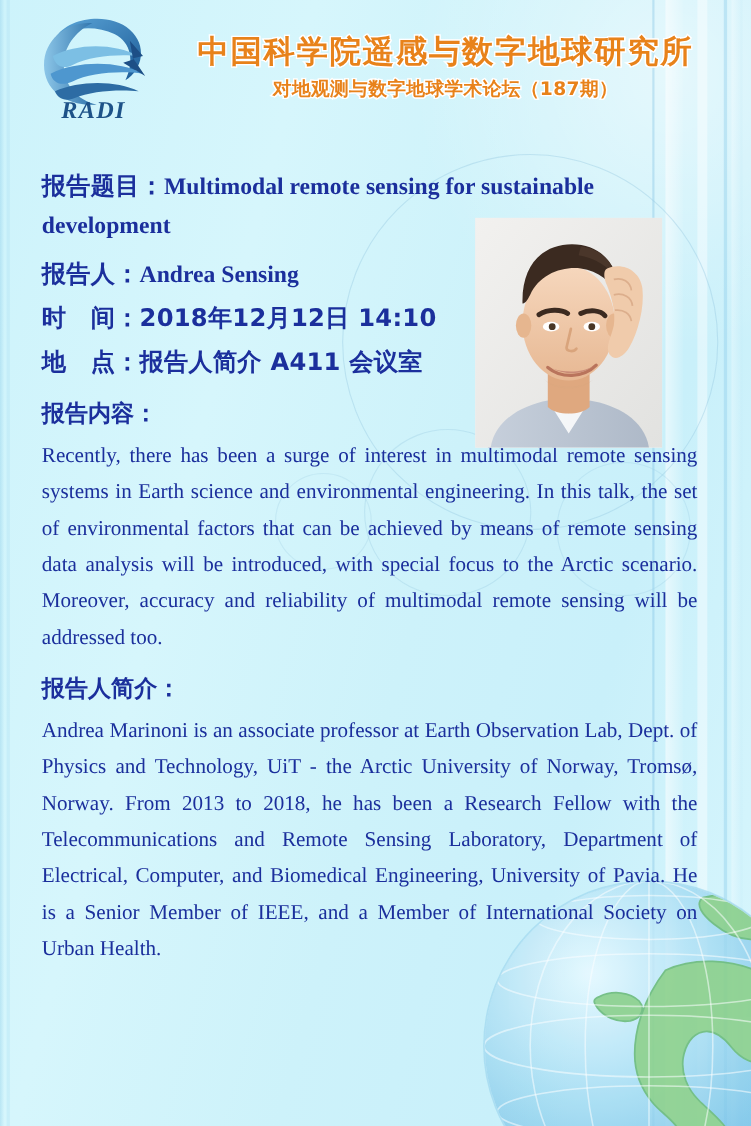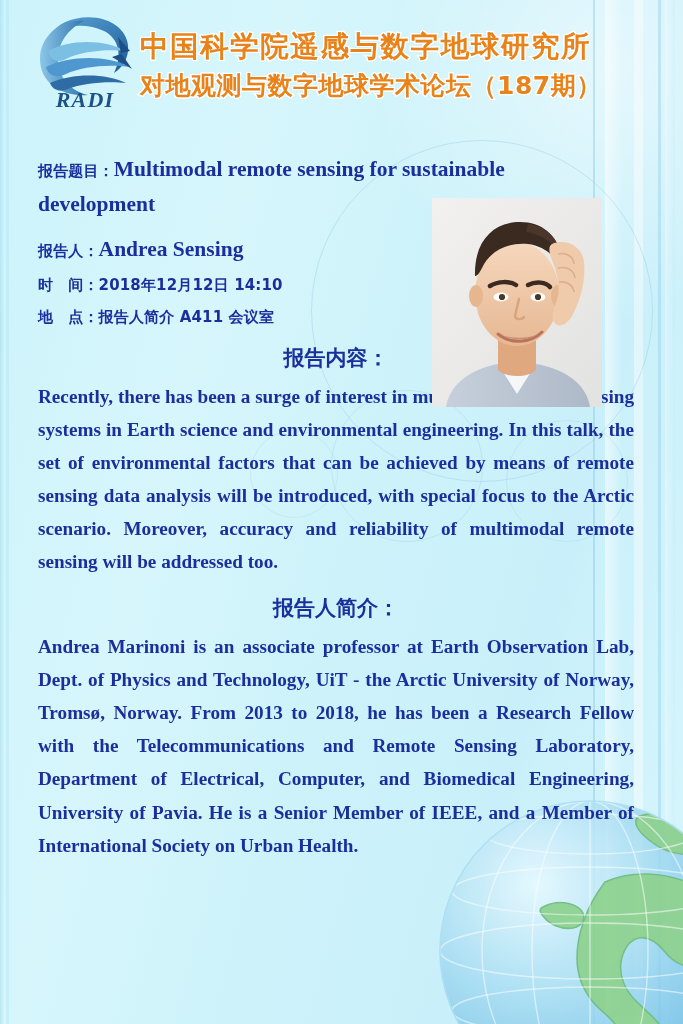--- a/index.html
+++ b/index.html
@@ -89,37 +89,38 @@
     font-weight: 700;
     color: #e8821a;
     letter-spacing: .055em;
     line-height: 1.30;
     white-space: nowrap;
     -webkit-text-stroke: 2.3px #ffffff;
     paint-order: stroke fill;
     text-shadow:
       1px 0 0 #fff, -1px 0 0 #fff, 0 1px 0 #fff, 0 -1px 0 #fff,
       1px 1px 0 #fff, -1px -1px 0 #fff, 1px -1px 0 #fff, -1px 1px 0 #fff;
+    text-align: center;
   }
   .h-line-1 { font-size: 28.5px; }
-  .h-line-2 { font-size: 25px; margin-top: 5px; letter-spacing: .02em; }
+  .h-line-2 { font-size: 17px; margin-top: 5px; letter-spacing: .02em; }
 
   
   .content {
     position: absolute;
     left: 38px;
     top: 152px;
     width: 596px;
   }
 
   .cn-label {
     font-family: "DejaVu Sans", "Liberation Sans", sans-serif;
     font-weight: 700;
     color: #1b2f9c;
-    font-size: 15px;
+    font-size: 22px;
     letter-spacing: .01em;
   }
   .en-inline {
     font-family: "Liberation Serif", "DejaVu Serif", serif;
     font-weight: 700;
     color: #1b2f9c;
     font-size: 21.5px;
   }
 
   .meta-row {
@@ -136,26 +137,25 @@
     margin-bottom: 12px;
   }
 
   .section-head {
     font-family: "DejaVu Sans", "Liberation Sans", sans-serif;
     font-weight: 700;
     color: #1b2f9c;
     font-size: 21px;
     margin-top: 16px;
     margin-bottom: 8px;
-    text-align: center;
   }
 
   .para {
     font-family: "Liberation Serif", "DejaVu Serif", serif;
-    font-weight: 700;
+    font-weight: 400;
     color: #1b2f9c;
     font-size: 19.2px;
     line-height: 1.72;
     text-align: justify;
     text-justify: inter-word;
     width: 596px;
   }
 
   
   .portrait {

